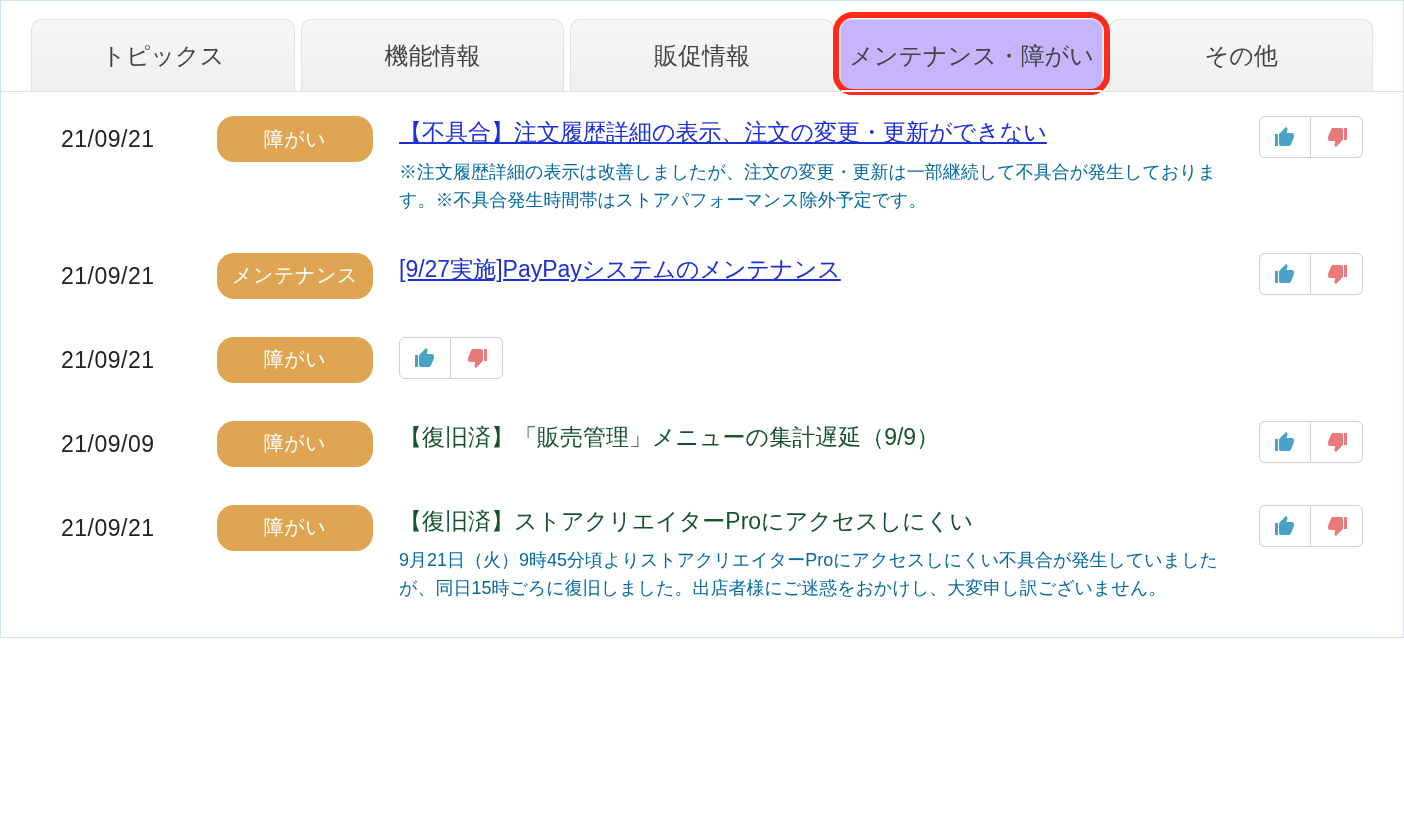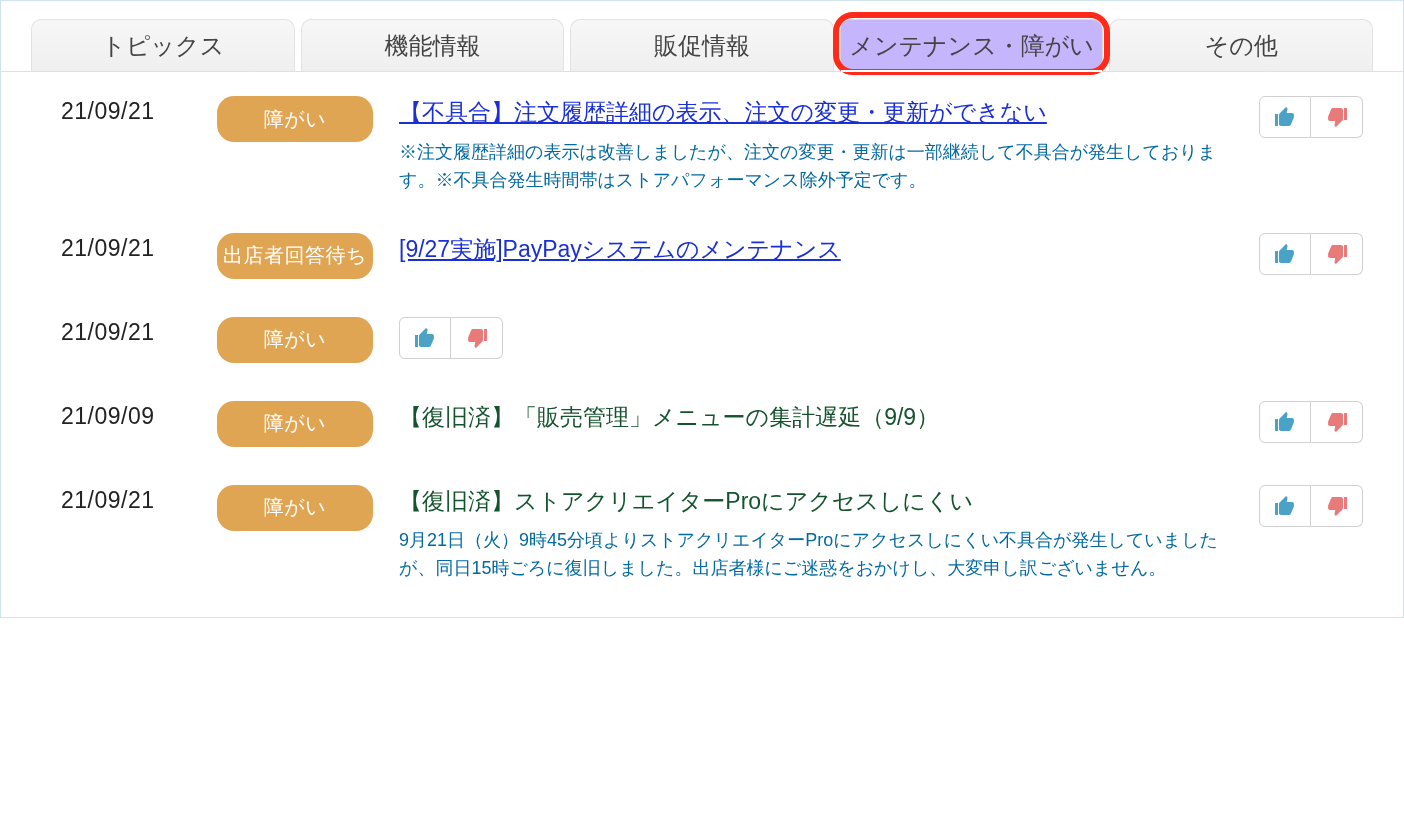--- a/index.html
+++ b/index.html
@@ -19,21 +19,21 @@
   
   .tabs {
     display: flex;
     align-items: flex-end;
     gap: 6px;
     padding: 18px 30px 0 30px;
     border-bottom: 1px solid #e0e0e0;
   }
   .tab {
     flex: 1 1 0;
-    height: 52px;
+    height: 72px;
     border: 1px solid #e2e2e2;
     border-bottom: none;
     border-radius: 10px 10px 0 0;
     background: linear-gradient(#f7f7f7, #efefef);
     display: flex;
     align-items: center;
     justify-content: center;
     font-size: 24px;
     color: #444;
     cursor: pointer;
@@ -74,20 +74,21 @@
     padding: 22px 0 14px 0;
     gap: 26px;
   }
   .date {
     width: 130px;
     flex: 0 0 130px;
     font-size: 23px;
     letter-spacing: 0.5px;
     color: #222;
     padding-top: 4px;
+    margin-top: 8px;
   }
   .badge {
     width: 156px;
     flex: 0 0 156px;
     height: 46px;
     border-radius: 17px;
     background: #e0a553;
     color: #fff;
     font-size: 20px;
     display: flex;
@@ -176,21 +177,21 @@
             <svg viewBox="0 0 24 24" fill="#e87a7a">
                 <path d="M22 3h-3v12h3V3zM3 14c0 1.1.9 2 2 2h5.3l-.8 3.8v.3c0 .4.2.8.4 1.1L11 22l6.4-6.6c.4-.4.6-.9.6-1.4V5c0-1.1-.9-2-2-2H8c-.8 0-1.5.5-1.8 1.2L3.3 11c-.1.3-.2.6-.2.9V14z"></path>
               </svg>
           </span>
         </div>
       </div>
     </div>
 
     <div class="row">
       <div class="date">21/09/21</div>
-      <div class="badge">出店者回答待ち</div>
+      <div class="badge">メンテナンス</div>
       <div class="content">
         <span class="title-link">[9/27実施]PayPayシステムのメンテナンス</span>
       </div>
       <div class="votes">
         <div class="vote-btn">
           <span>
             <svg viewBox="0 0 24 24" fill="#4aa3c7">
                 <path d="M2 21h3V9H2v12zm19-11c0-1.1-.9-2-2-2h-5.3l.8-3.8v-.3c0-.4-.2-.8-.4-1.1L13 2 6.6 8.6C6.2 9 6 9.5 6 10v9c0 1.1.9 2 2 2h8c.8 0 1.5-.5 1.8-1.2l2.9-6.8c.1-.3.2-.6.2-.9V10z"></path>
               </svg>
           </span>

